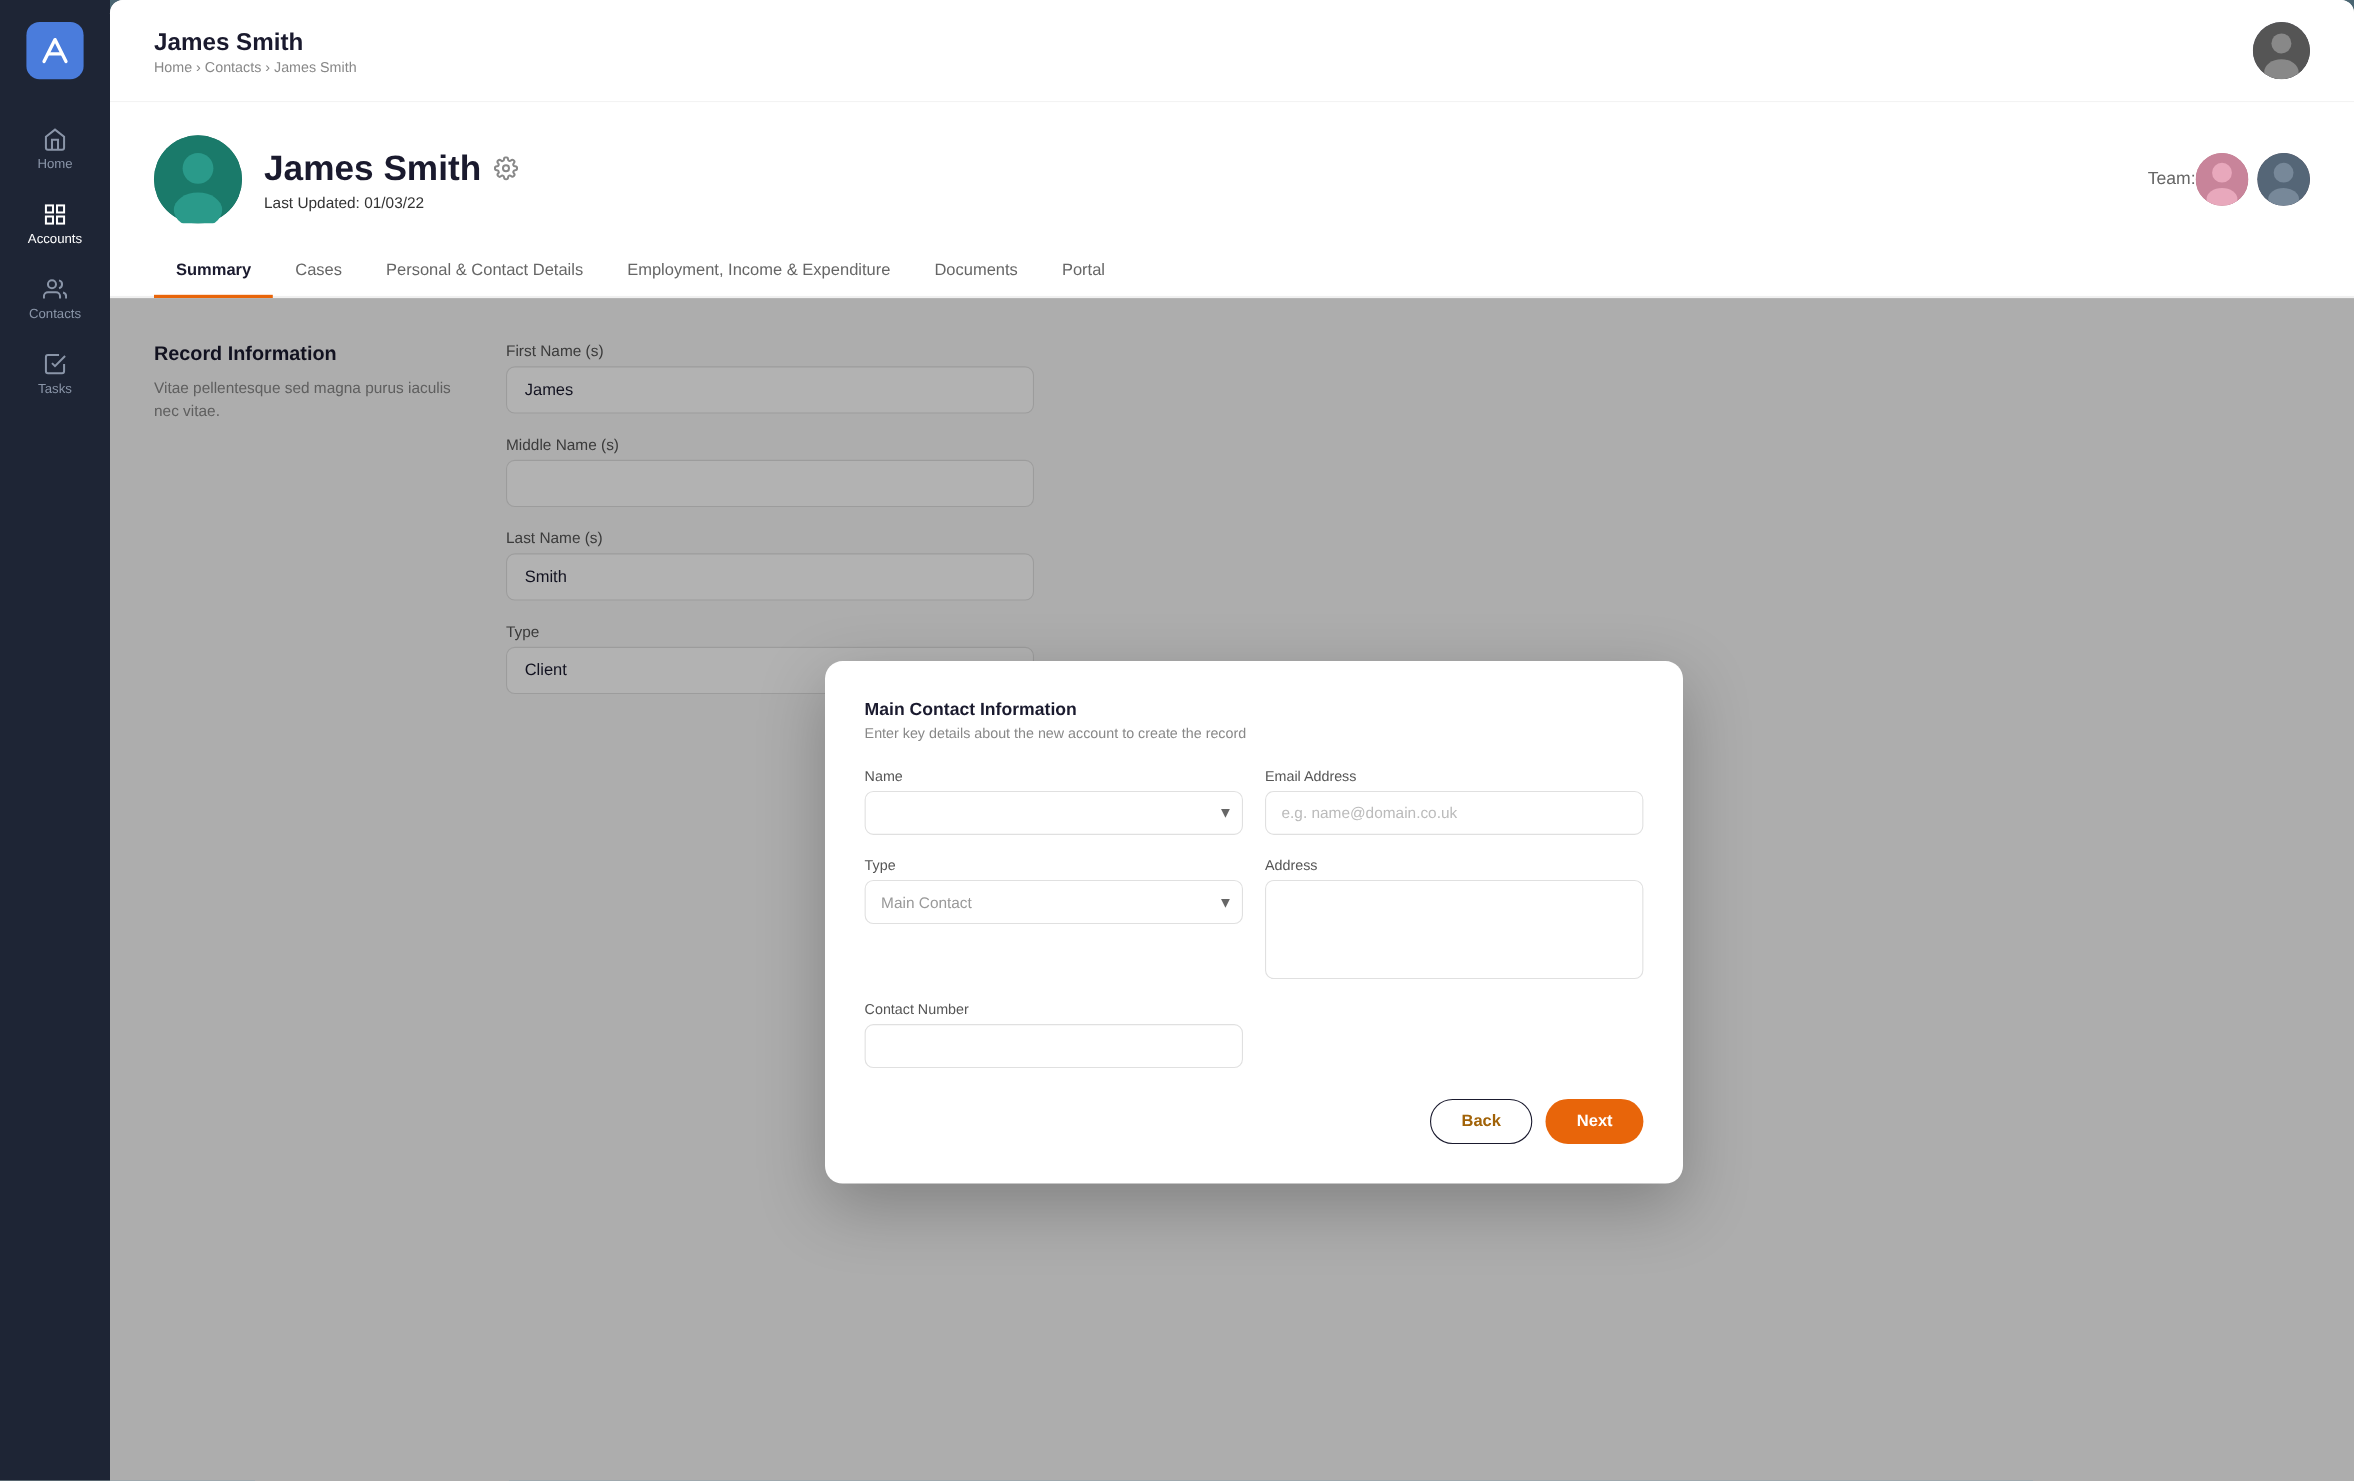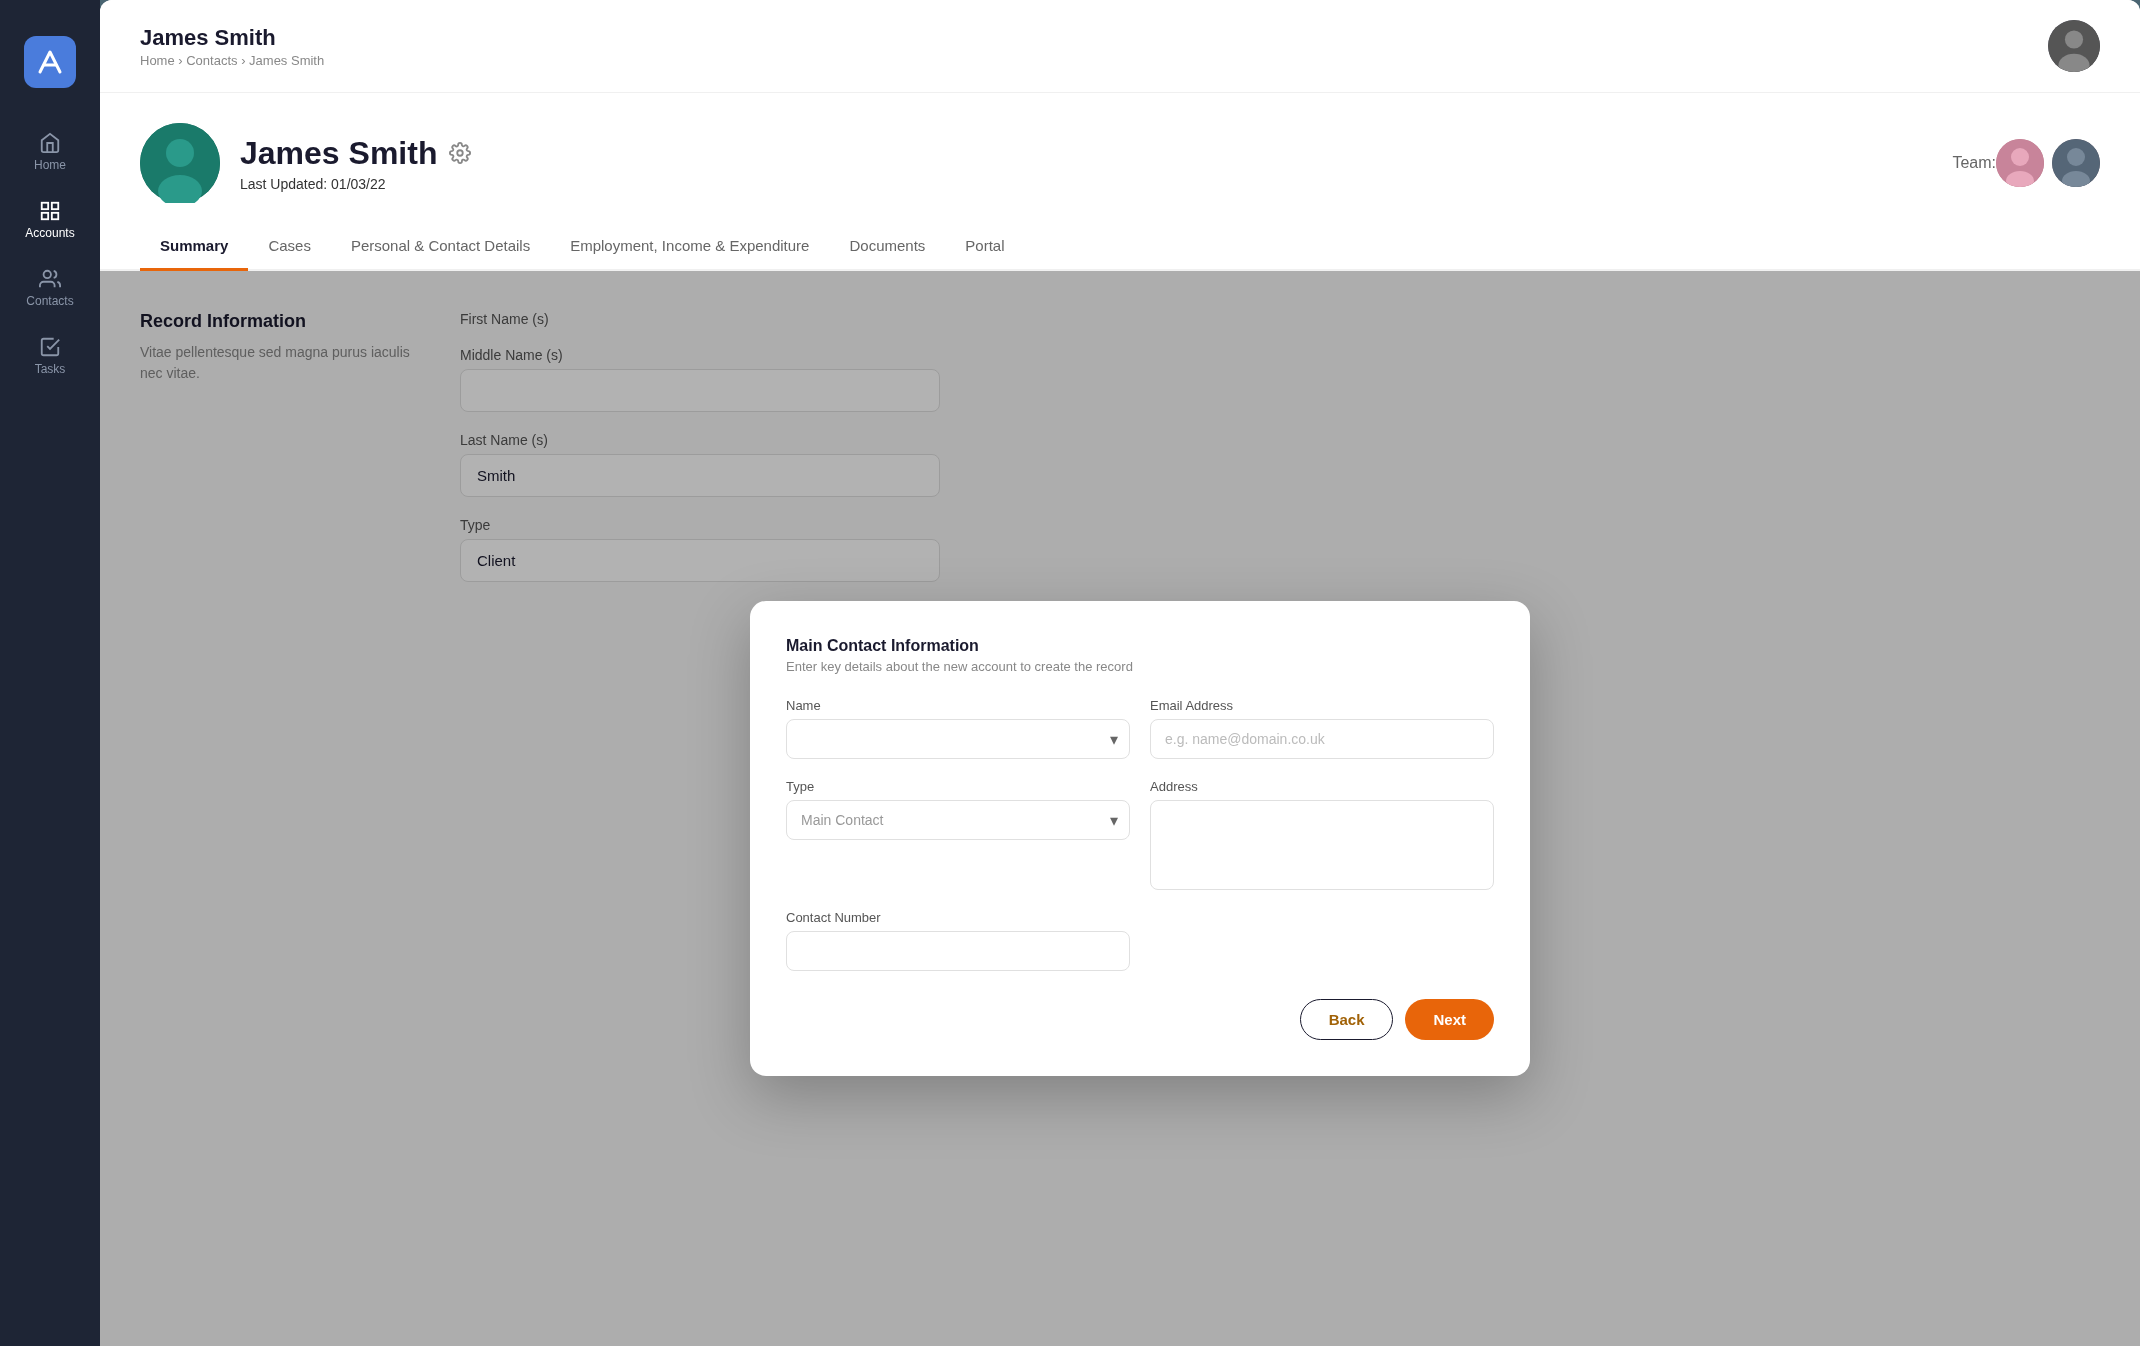--- a/index.html
+++ b/index.html
@@ -5,21 +5,21 @@
     * { box-sizing: border-box; margin: 0; padding: 0; }
     body { font-family: -apple-system, BlinkMacSystemFont, 'Segoe UI', sans-serif; background: #4a6572; display: flex; height: 100vh; overflow: hidden; }
 
     
     .sidebar {
       width: 100px;
       background: #1e2535;
       display: flex;
       flex-direction: column;
       align-items: center;
-      padding: 36px 0;
+      padding: 20px 0;
       gap: 0;
       flex-shrink: 0;
     }
     .sidebar-logo {
       width: 52px;
       height: 52px;
       background: #4a7cdc;
       border-radius: 12px;
       display: flex; align-items: center; justify-content: center;
       margin-bottom: 30px;
@@ -431,20 +431,21 @@
 
   <div class="content-area">
     <div class="record-section">
       <div>
         <div class="record-info-label">Record Information</div>
         <div class="record-info-desc">Vitae pellentesque sed magna purus iaculis nec vitae.</div>
       </div>
       <div class="form-fields">
         <div class="field-group">
           <label class="field-label">First Name (s)</label>
+          <input class="field-input" value="James" style="">
         </div>
         <div class="field-group">
           <label class="field-label">Middle Name (s)</label>
           <input class="field-input" value="" style="">
         </div>
         <div class="field-group">
           <label class="field-label">Last Name (s)</label>
           <input class="field-input" value="Smith" style="">
         </div>
         <div class="field-group">

